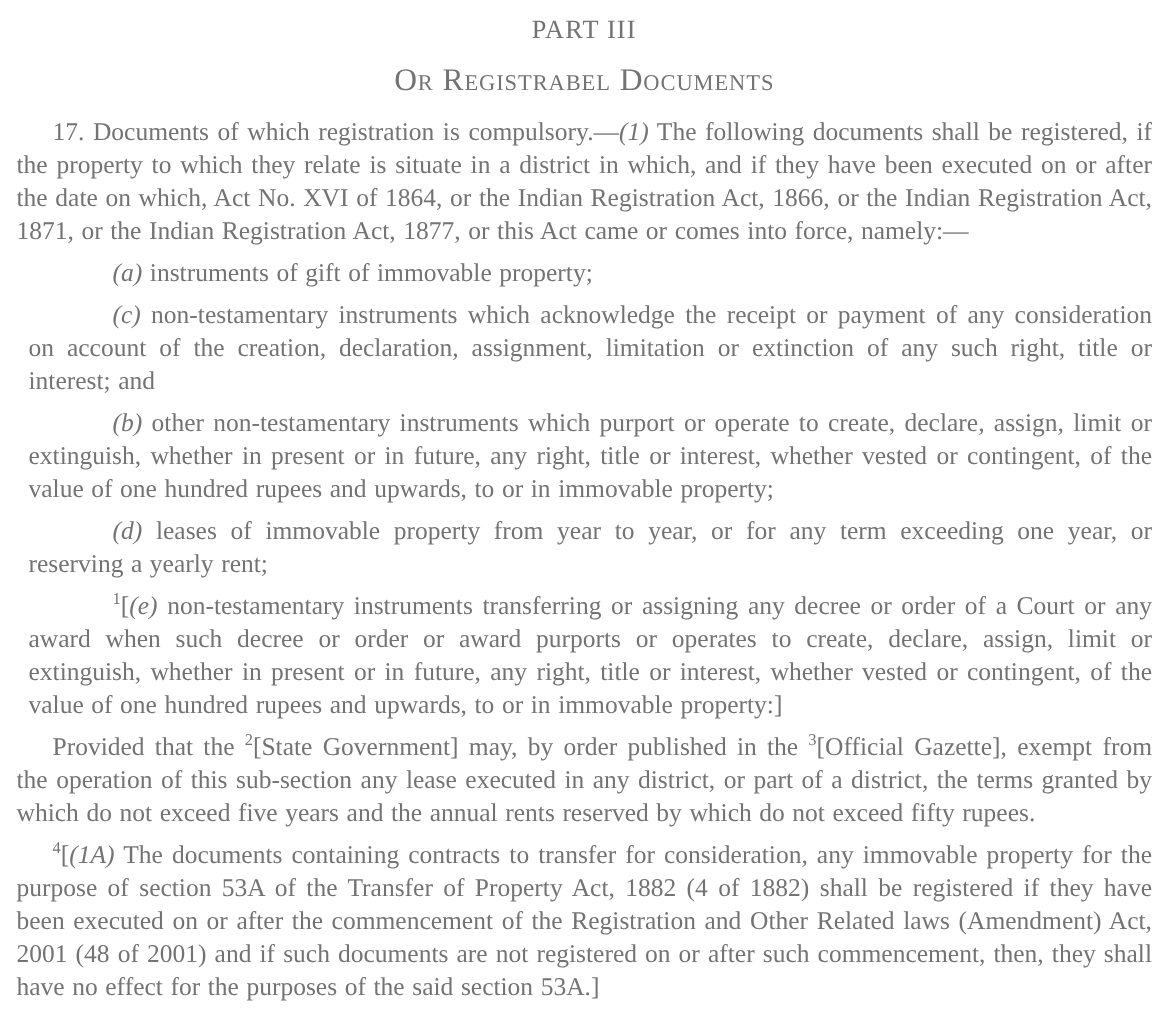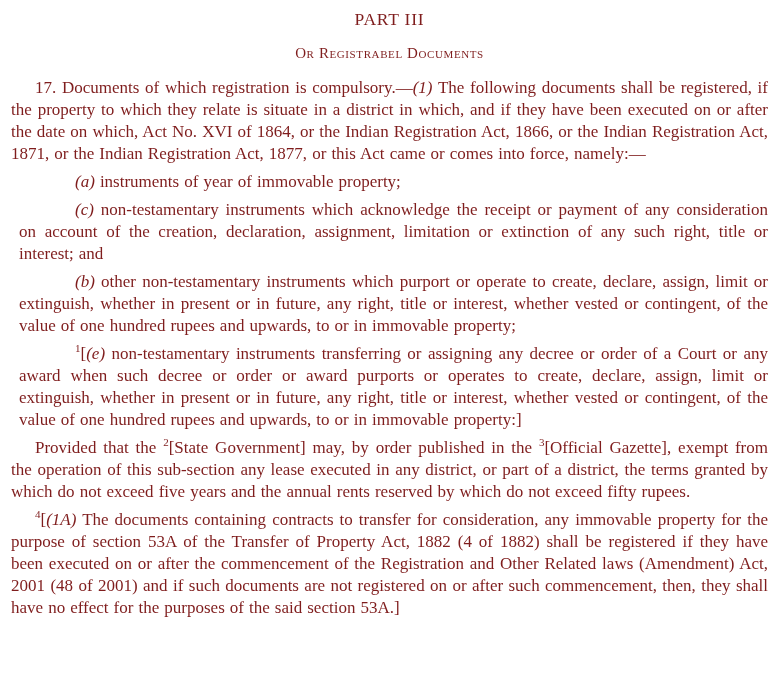--- a/index.html
+++ b/index.html
@@ -7,37 +7,37 @@
     padding: 0;
     background: #ffffff;
   }
   .page {
     position: relative;
     width: 781px;
     height: 685px;
     box-sizing: border-box;
     padding: 6px 13px 8px 11px;
     background: #ffffff;
-    color: #7f1d1d;
+    color: #737373;
     font-family: "Liberation Serif", serif;
     font-size: 17px;
     line-height: 22px;
     overflow: hidden;
   }
   .part-heading {
     margin: 2px 0 0 0;
     text-align: center;
     font-size: 17.5px;
     font-weight: normal;
     letter-spacing: 0.8px;
   }
   .chapter-heading {
     margin: 12px 0 0 0;
     text-align: center;
-    font-size: 15px;
+    font-size: 21px;
     font-weight: normal;
     font-variant: small-caps;
     letter-spacing: 0.6px;
   }
   p.para {
     margin: 6px 0 0 0;
     text-align: justify;
     word-spacing: 0.8px;
   }
   p.para.first {
@@ -62,26 +62,27 @@
 <body>
 
 <div class="page">
 
   <h1 class="part-heading">PART III</h1>
 
   <h2 class="chapter-heading">Or Registrabel Documents</h2>
 
   <p class="para main first"><span class="b">17. Documents of which registration is compulsory.</span><span>—</span><span class="i">(1)</span><span> The following documents shall be registered, if the property to which they relate is situate in a district in which, and if they have been executed on or after the date on which, Act No. XVI of 1864, or the Indian Registration Act, 1866, or the Indian Registration Act, 1871, or the Indian Registration Act, 1877, or this Act came or comes into force, namely:—</span></p>
 
-  <p class="para clause"><span class="i">(a)</span><span> instruments of year of immovable property;</span></p>
+  <p class="para clause"><span class="i">(a)</span><span> instruments of gift of immovable property;</span></p>
 
   <p class="para clause"><span class="i">(c)</span><span> non-testamentary instruments which acknowledge the receipt or payment of any consideration on account of the creation, declaration, assignment, limitation or extinction of any such right, title or interest; and</span></p>
 
   <p class="para clause"><span class="i">(b)</span><span> other non-testamentary instruments which purport or operate to create, declare, assign, limit or extinguish, whether in present or in future, any right, title or interest, whether vested or contingent, of the value of one hundred rupees and upwards, to or in immovable property;</span></p>
 
+  <p class="para clause"><span class="i">(d)</span><span> leases of immovable property from year to year, or for any term exceeding one year, or reserving a yearly rent;</span></p>
 
   <p class="para clause"><sup class="fn">1</sup><span>[</span><span class="i">(e)</span><span> non-testamentary instruments transferring or assigning any decree or order of a Court or any award when such decree or order or award purports or operates to create, declare, assign, limit or extinguish, whether in present or in future, any right, title or interest, whether vested or contingent, of the value of one hundred rupees and upwards, to or in immovable property:]</span></p>
 
   <p class="para main"><span>Provided that the </span><sup class="fn">2</sup><span>[State Government] may, by order published in the </span><sup class="fn">3</sup><span>[Official Gazette], exempt from the operation of this sub-section any lease executed in any district, or part of a district, the terms granted by which do not exceed five years and the annual rents reserved by which do not exceed fifty rupees.</span></p>
 
   <p class="para main"><sup class="fn">4</sup><span>[</span><span class="i">(1A)</span><span> The documents containing contracts to transfer for consideration, any immovable property for the purpose of section 53A of the Transfer of Property Act, 1882 (4 of 1882) shall be registered if they have been executed on or after the commencement of the Registration and Other Related laws (Amendment) Act, 2001 (48 of 2001) and if such documents are not registered on or after such commencement, then, they shall have no effect for the purposes of the said section 53A.]</span></p>
 
 </div>
 
 </body></html>

